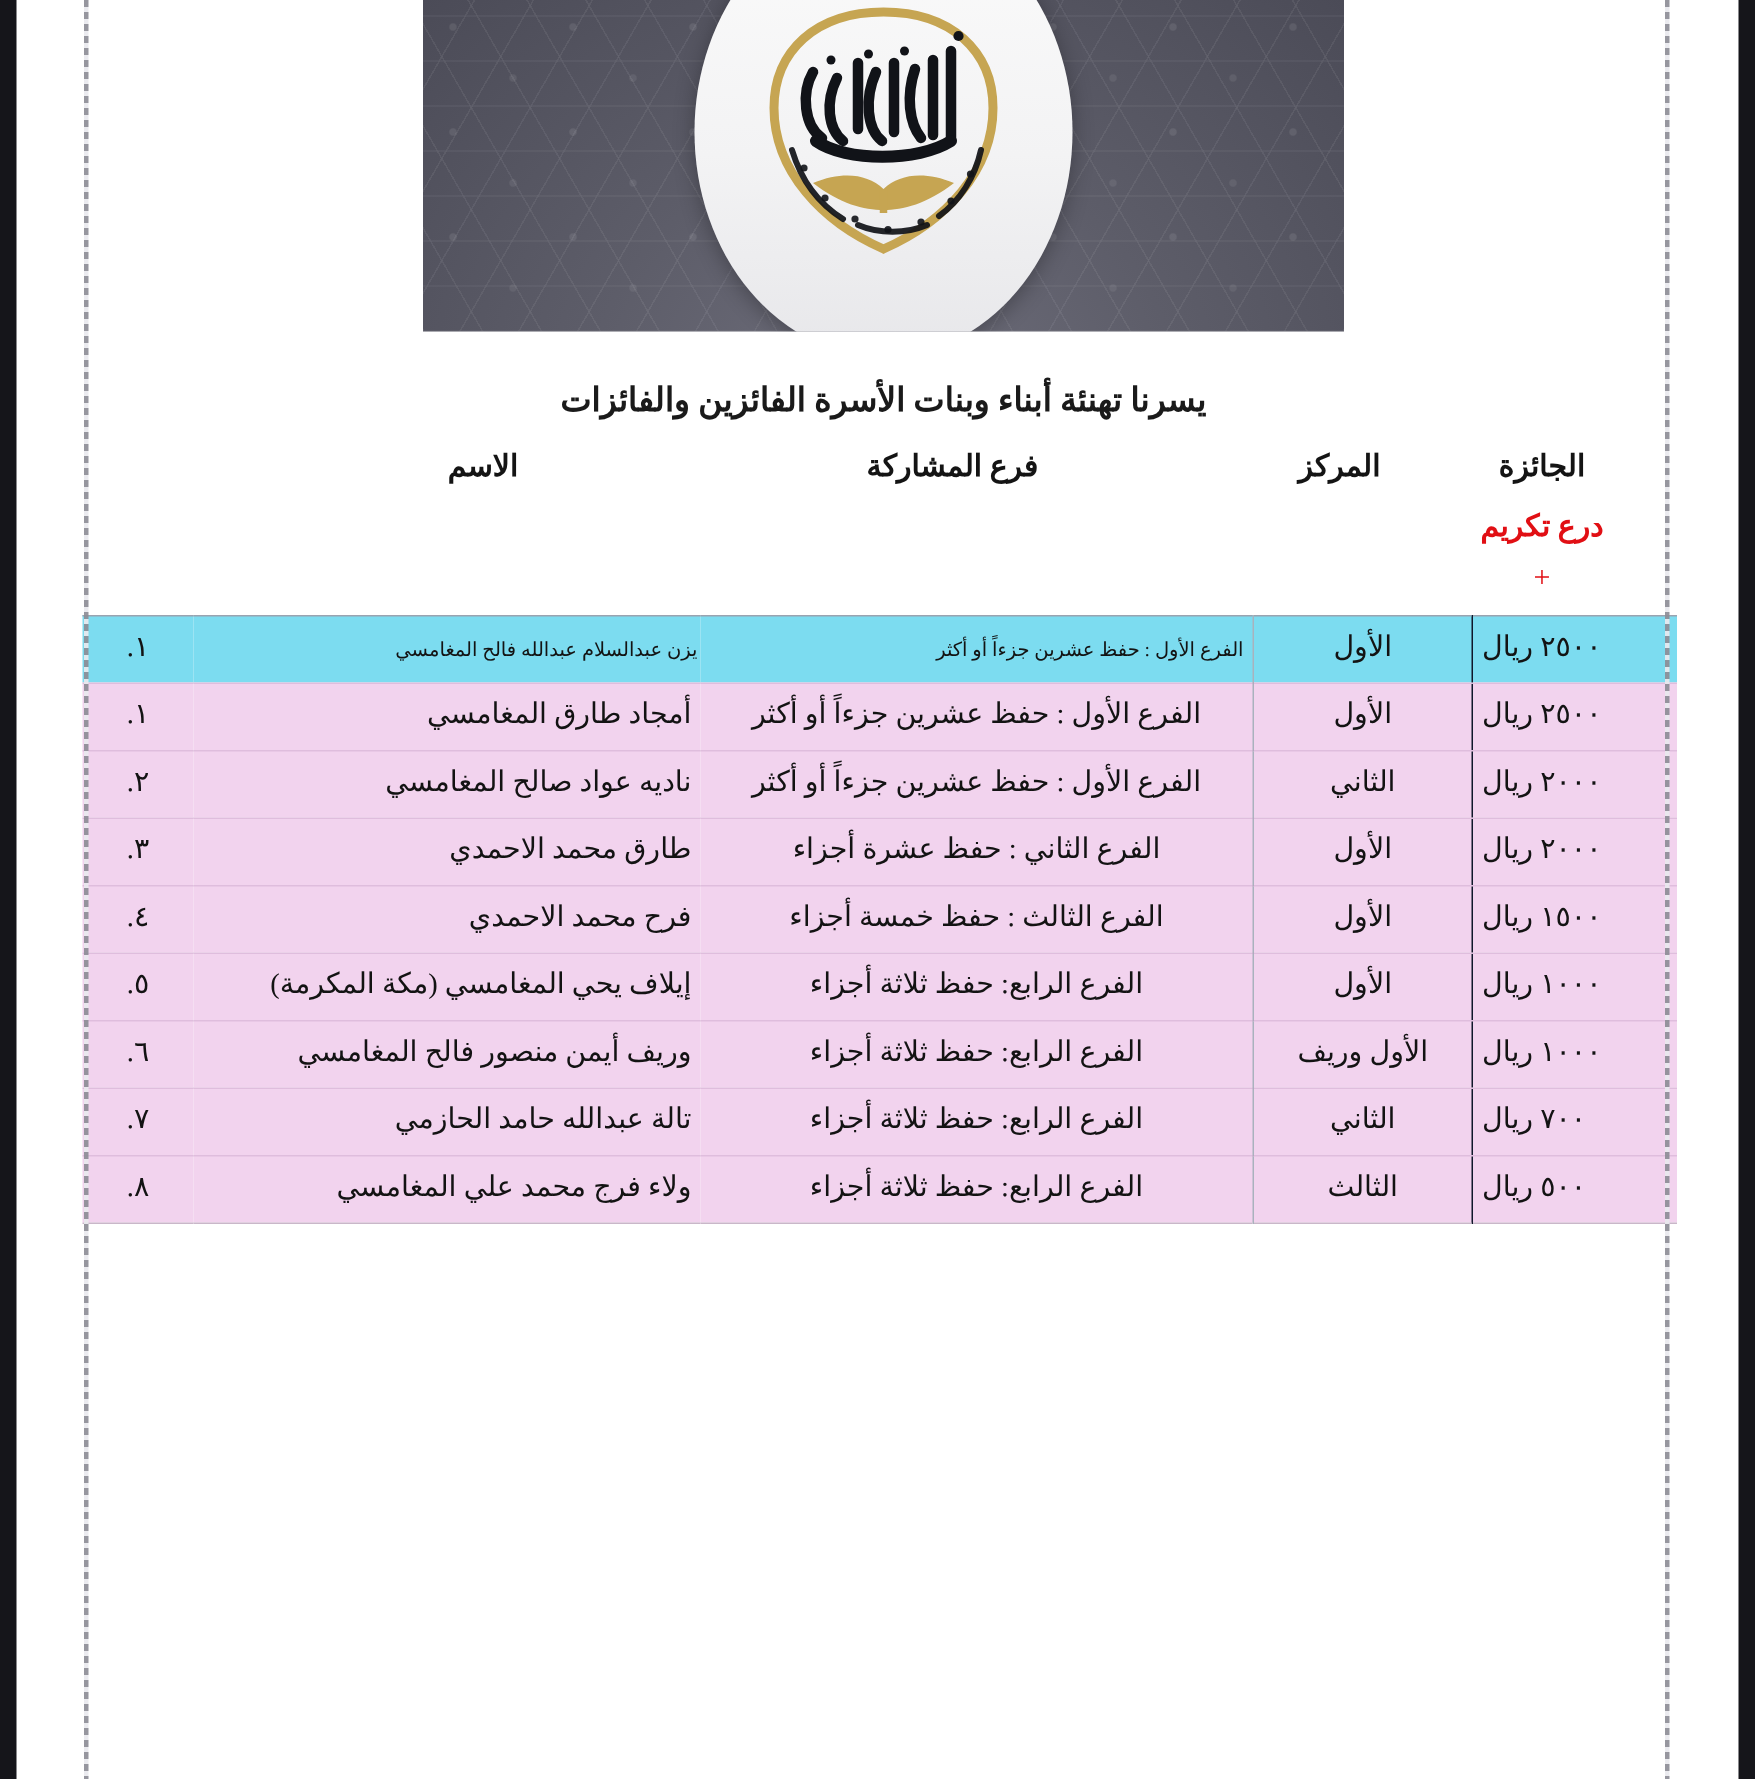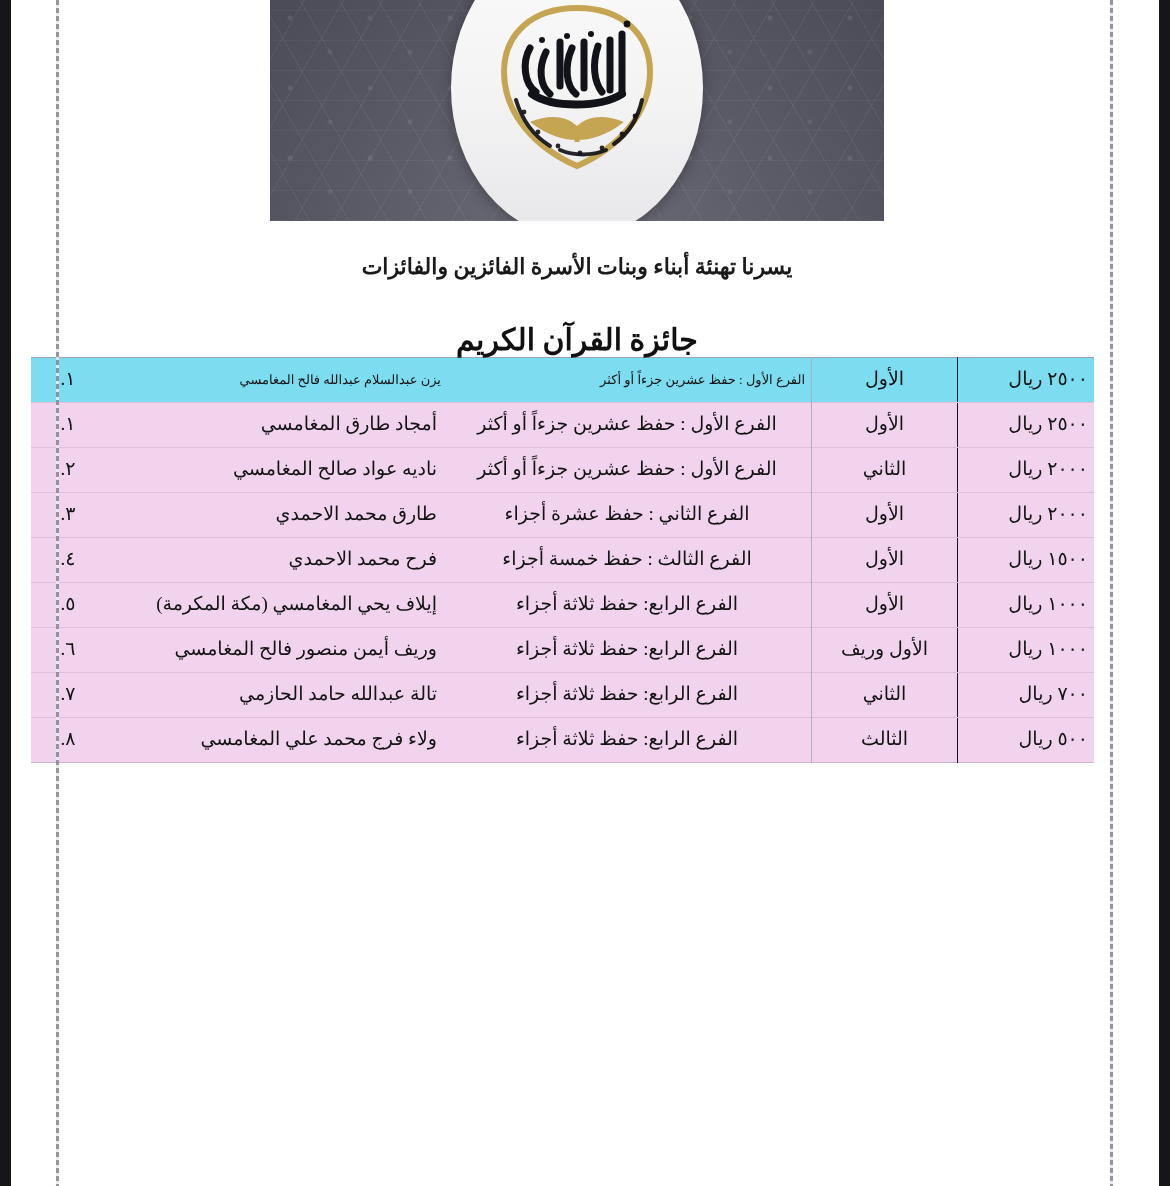--- a/index.html
+++ b/index.html
@@ -53,21 +53,21 @@
     right: 11px;
     top: 0;
     bottom: 0;
     background: #ffffff;
     z-index: 10;
   }
 
   .content {
     position: absolute;
     left: 60px;
-    right: 76px;
+    right: 52px;
     top: 0;
     z-index: 20;
   }
 
   
   .banner {
     position: relative;
     width: 614px;
     height: 221px;
     margin: 0 auto;
@@ -187,21 +187,21 @@
     vertical-align: middle;
     line-height: 1.1;
     border-bottom: 1px solid rgba(190,150,190,.35);
   }
   table.results tr:last-child td { border-bottom: none; }
 
   td.c-num    { width: 62px;  text-align: center; font-size: 19px; }
   td.c-name   { width: 330px; text-align: right; }
   td.c-branch { width: 356px; text-align: center; }
   td.c-rank   { width: 133px; text-align: center; border-left: 1px solid #a9b2bd; border-right: 1px solid #0f172a; }
-  td.c-prize  { width: 124px; text-align: right; }
+  td.c-prize  { width: 124px; text-align: left; }
 
   tr.row-hl td { background: #7cdcf0; }
   tr.row-alt td { background: #f2d3ee; }
 
   tr.row-hl td.c-name,
   tr.row-hl td.c-branch { text-align: right; font-size: 13px; }
 
   
   tr.row-hl td.c-name { padding-right: 2px; }
 </style>
@@ -265,22 +265,29 @@
           </g>
         </svg>
       </div>
     </div>
   </div>
 
   <div class="headline-block">
     <div class="headline-line">يسرنا تهنئة أبناء وبنات الأسرة الفائزين والفائزات</div>
   </div>
 
-  <div class="award-title">جائزة القرآن الكريم</div>
-
+
+  <div class="col-headers">
+    <div class="col-header ch-name">الاسم</div>
+    <div class="col-header ch-branch">فرع المشاركة</div>
+    <div class="col-header ch-rank">المركز</div>
+    <div class="col-header ch-prize">الجائزة</div>
+    <div class="prize-extra shield">درع تكريم</div>
+    <div class="prize-extra plus">+</div>
+  </div>
 
   <table class="results">
     <tbody id="results-body">
         <tr class="row-hl">
           <td class="c-prize">٢٥٠٠ ريال</td>
           <td class="c-rank">الأول</td>
           <td class="c-branch">الفرع الأول : حفظ عشرين جزءاً أو أكثر</td>
           <td class="c-name">يزن عبدالسلام عبدالله فالح المغامسي</td>
           <td class="c-num">١.</td>
         </tr>

